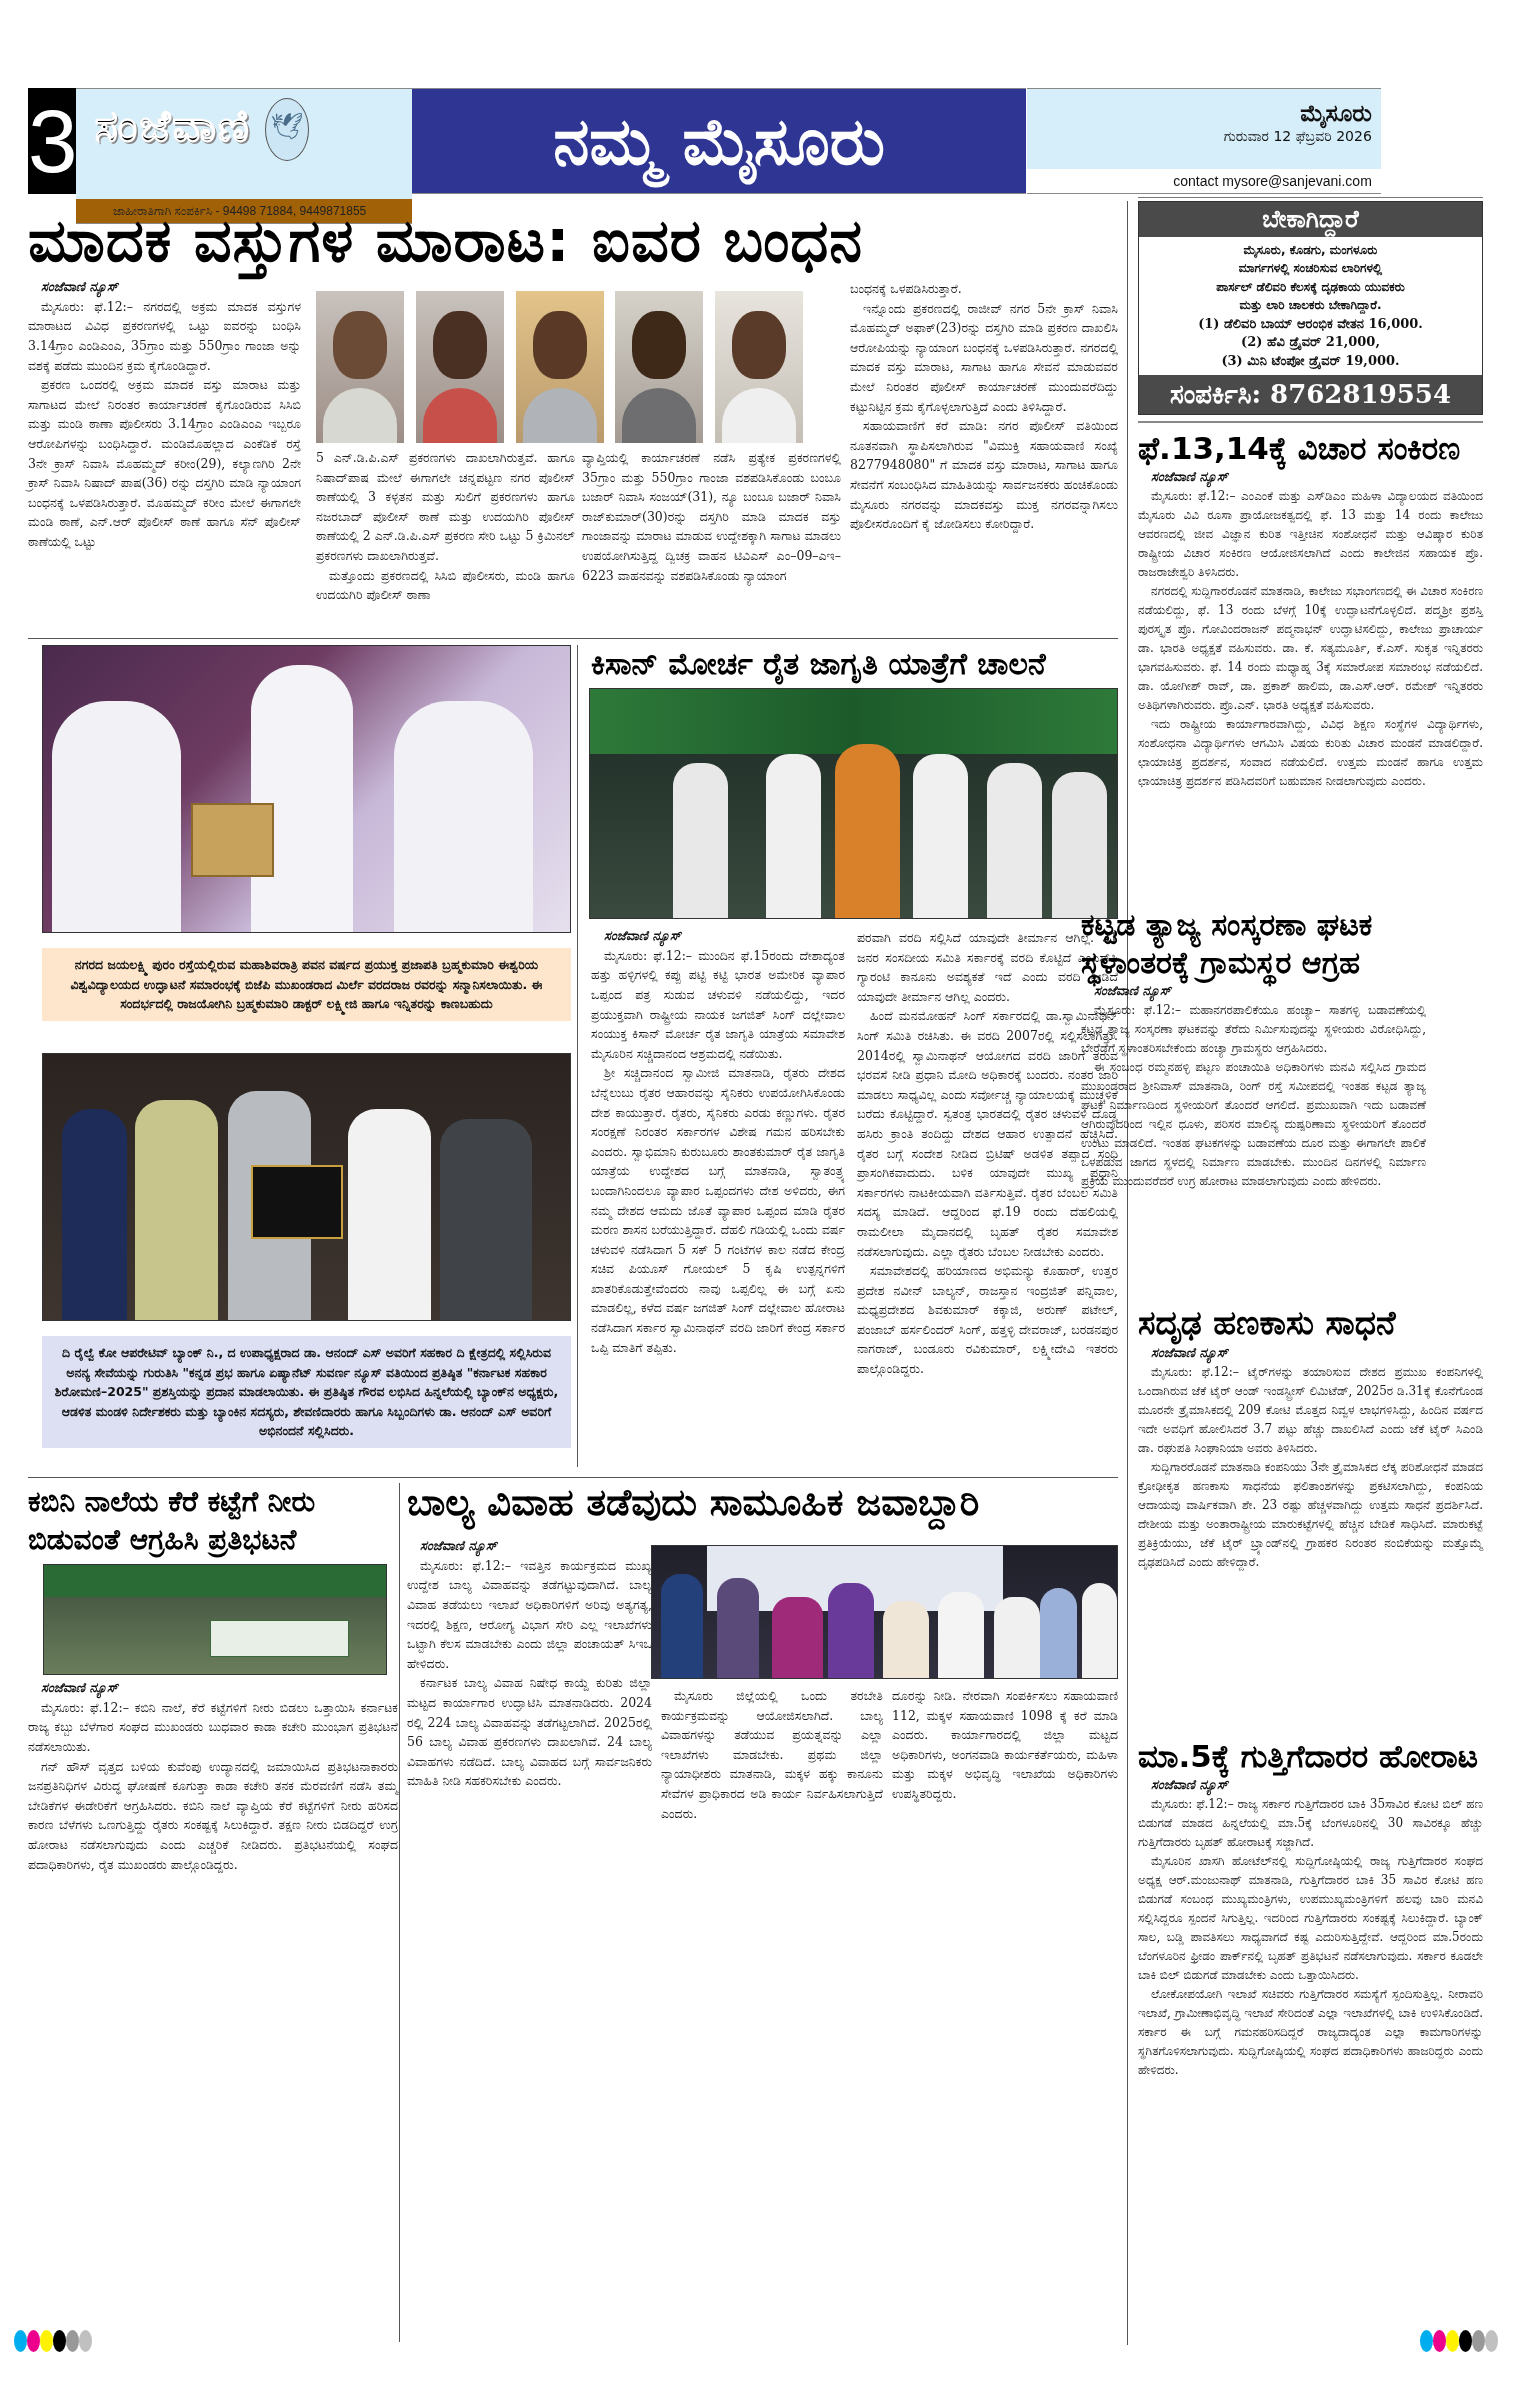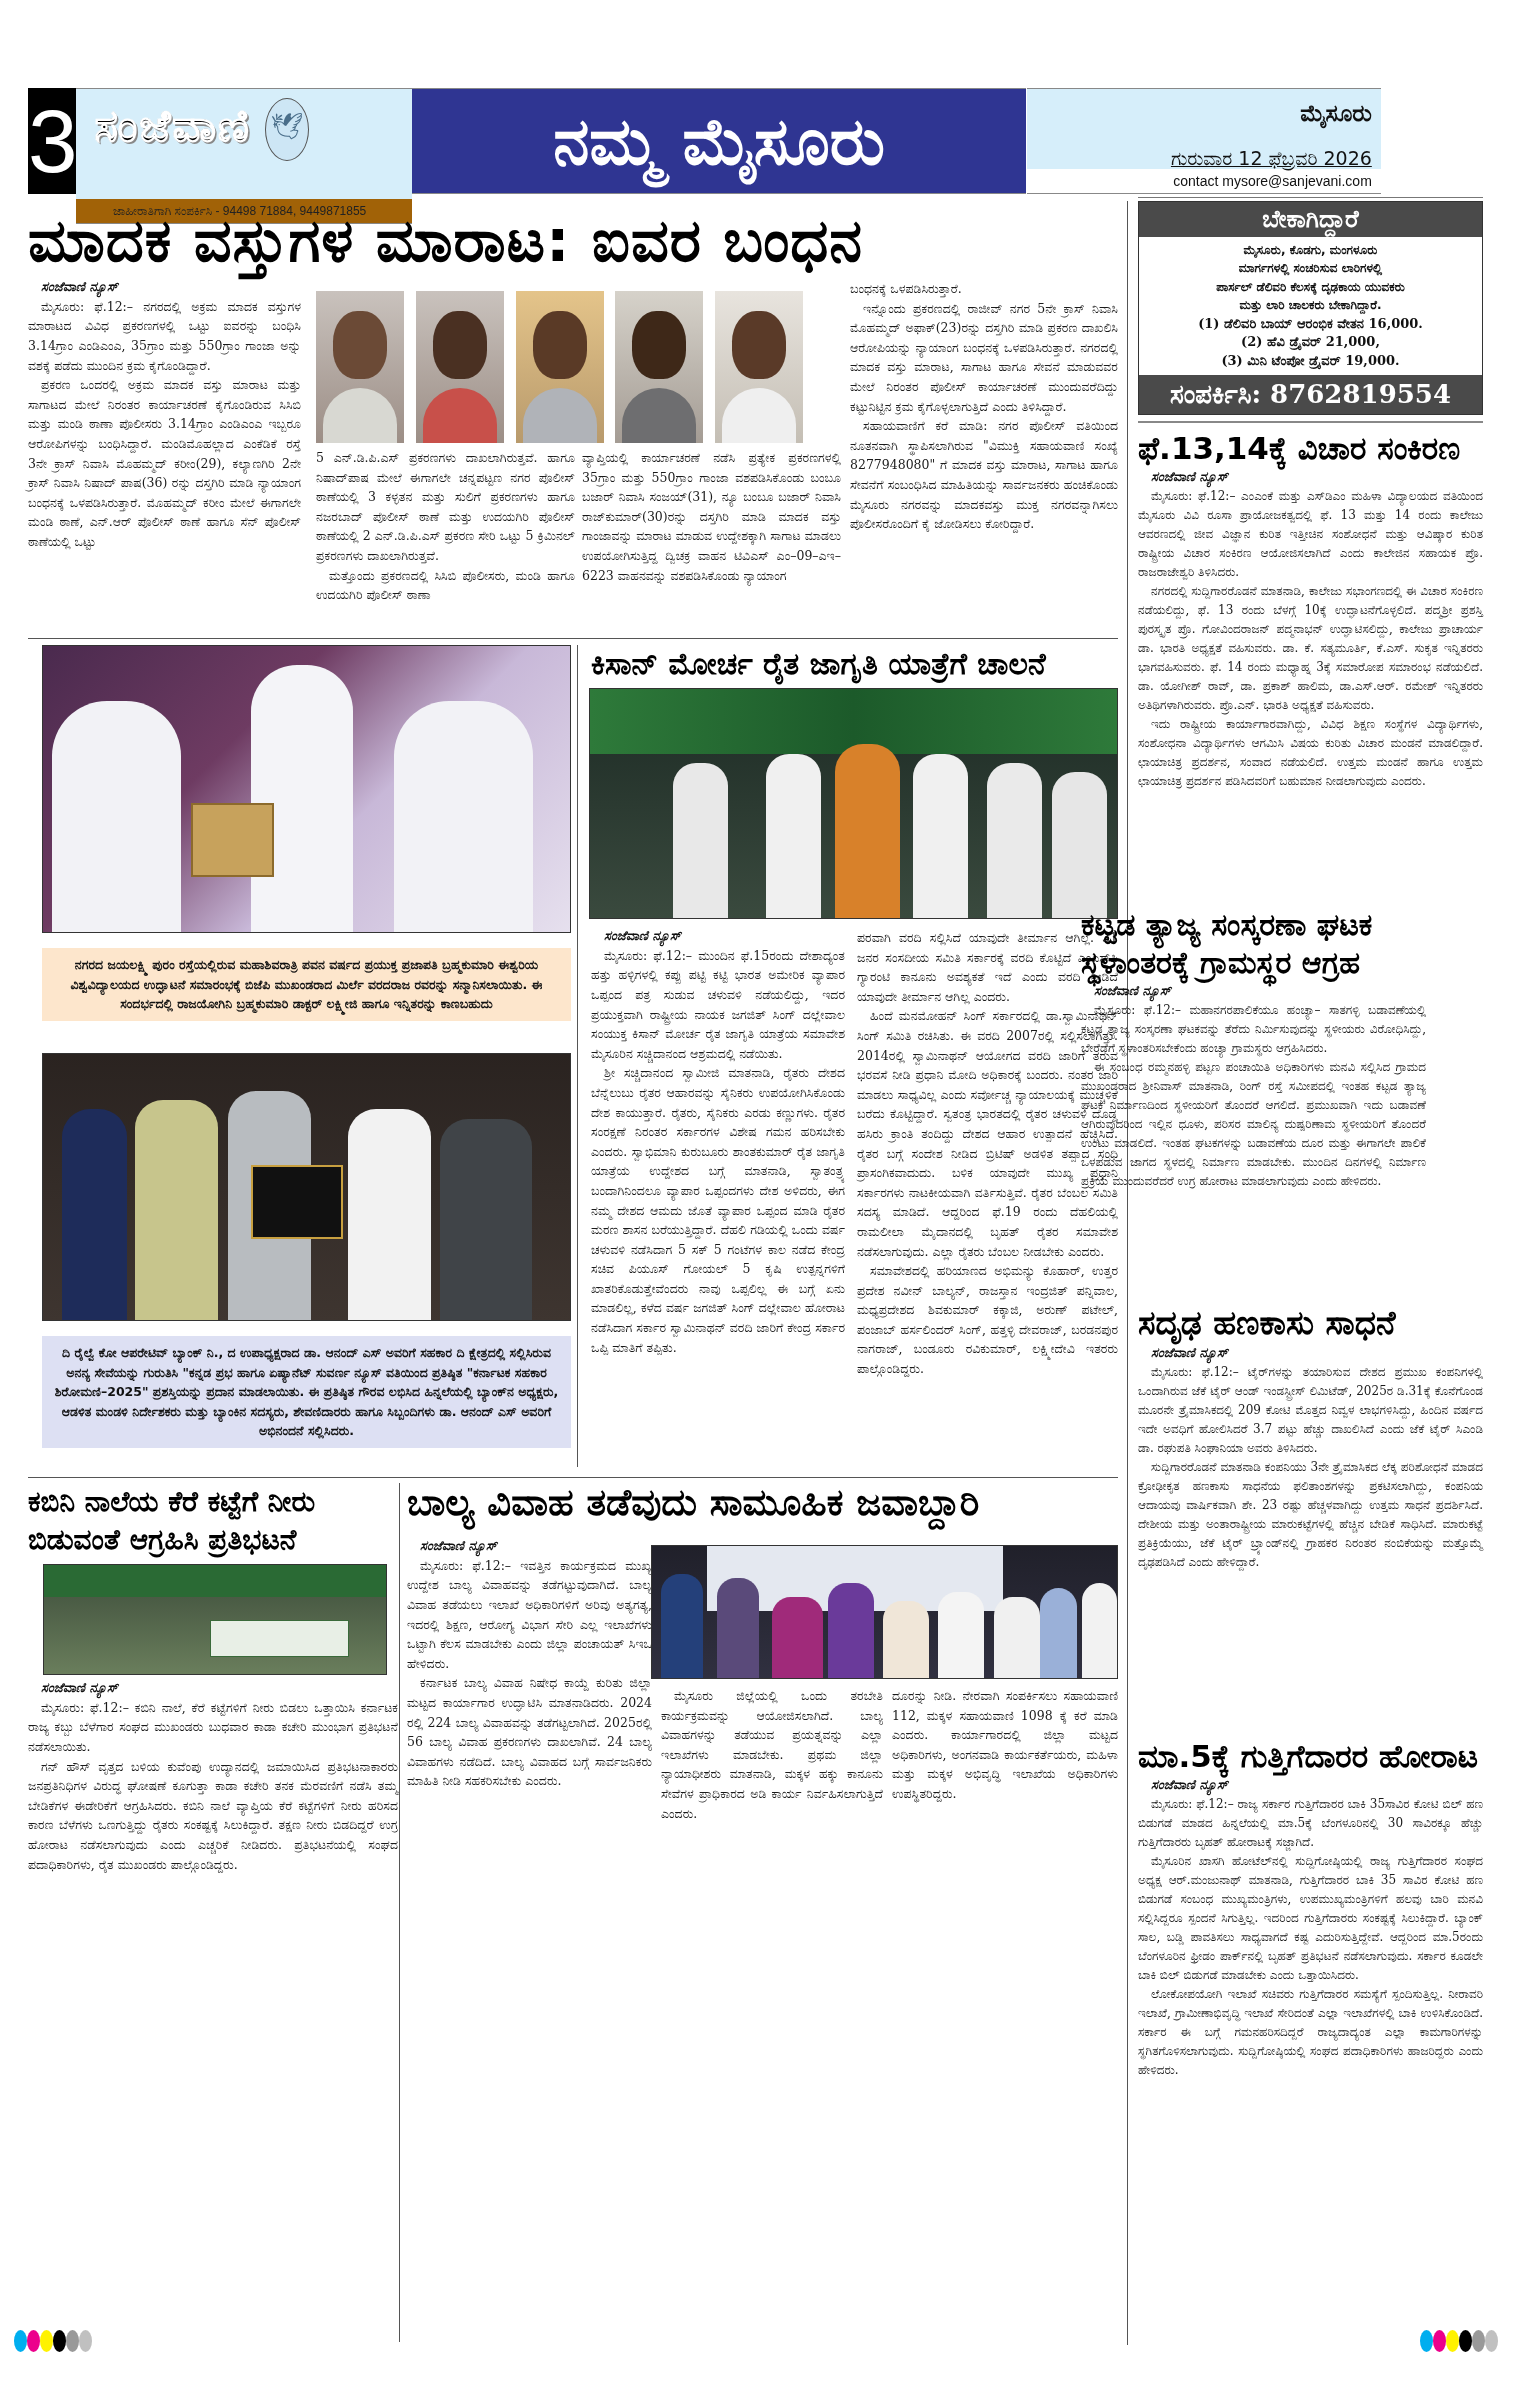--- a/index.html
+++ b/index.html
@@ -9,21 +9,21 @@
   
   .page-no { left: 28px; top: 88px; width: 48px; height: 106px; background: #000; color: #fff; font-family: "Liberation Sans", sans-serif; font-size: 89px; line-height: 106px; text-align: center; font-weight: 300; }
   .logo-box { left: 76px; top: 88px; width: 336px; height: 136px; background: #d6eefa; border-top: 1.8px solid #888; border-bottom: 1.8px solid #888; }
   .logo-text { position: absolute; left: 18.5px; top: 11px; font-family: "DejaVu Sans", sans-serif; font-weight: 900; font-size: 44px; color: #000; letter-spacing: 1.8px; -webkit-text-stroke: 0.9px #fff; text-shadow: 1.8px 1.8px 0 #888; }
   .logo-dove { position: absolute; left: 189px; top: 9.2px; width: 44px; height: 63px; border-radius: 50%; background: #cde6f5; border: 1.8px solid #555; font-size: 26px; text-align: center; line-height: 55px; color: #4a6e8a; }
   .logo-contact { position: absolute; left: 0; bottom: 0; width: 100%; height: 24px; background: #a16207; font-family: "Liberation Sans", sans-serif; font-size: 12px; line-height: 24px; padding-left: 37px; color: #222; }
   .section-band { left: 412px; top: 88px; width: 614px; height: 106px; background: #2f3592; color: #fff; font-family: "DejaVu Sans", sans-serif; font-weight: 900; font-size: 65px; line-height: 106px; text-align: center; border-top: 1.8px solid #888; border-bottom: 1.8px solid #888; }
   .dateline-box { left: 1027px; top: 88px; width: 354px; height: 106px; border-top: 1.8px solid #888; border-bottom: 1.8px solid #888; }
   .dateline-top { background: #d6eefa; height: 80px; text-align: right; padding-right: 9.2px; padding-top: 11px; font-family: "DejaVu Sans", sans-serif; }
   .dateline-city { font-size: 23px; font-weight: 700; }
-  .dateline-date { font-size: 19px; margin-top: 20px; text-decoration: underline; }
+  .dateline-date { font-size: 14px; margin-top: 1px; }
   .dateline-contact { height: 24px; text-align: right; padding-right: 9.2px; font-family: "Liberation Sans", sans-serif; font-size: 14px; line-height: 24px; }
 
   
   .hl { font-family: "DejaVu Sans", sans-serif; font-weight: 900; color: #000; line-height: 1.1; }
   .main-hl { left: 28px; top: 209px; width: 1090px; font-size: 59px; letter-spacing: 0.9px; }
 
   
   .byline { font-family: "DejaVu Sans", sans-serif; font-size: 13px; font-style: italic; font-weight: 700; margin-left: 13px; margin-bottom: 1.8px; }
   .body { font-family: "DejaVu Serif", serif; font-size: 12.5px; line-height: 19.6px; text-align: justify; color: #1a1a1a; }
   .body p { text-indent: 13px; }

